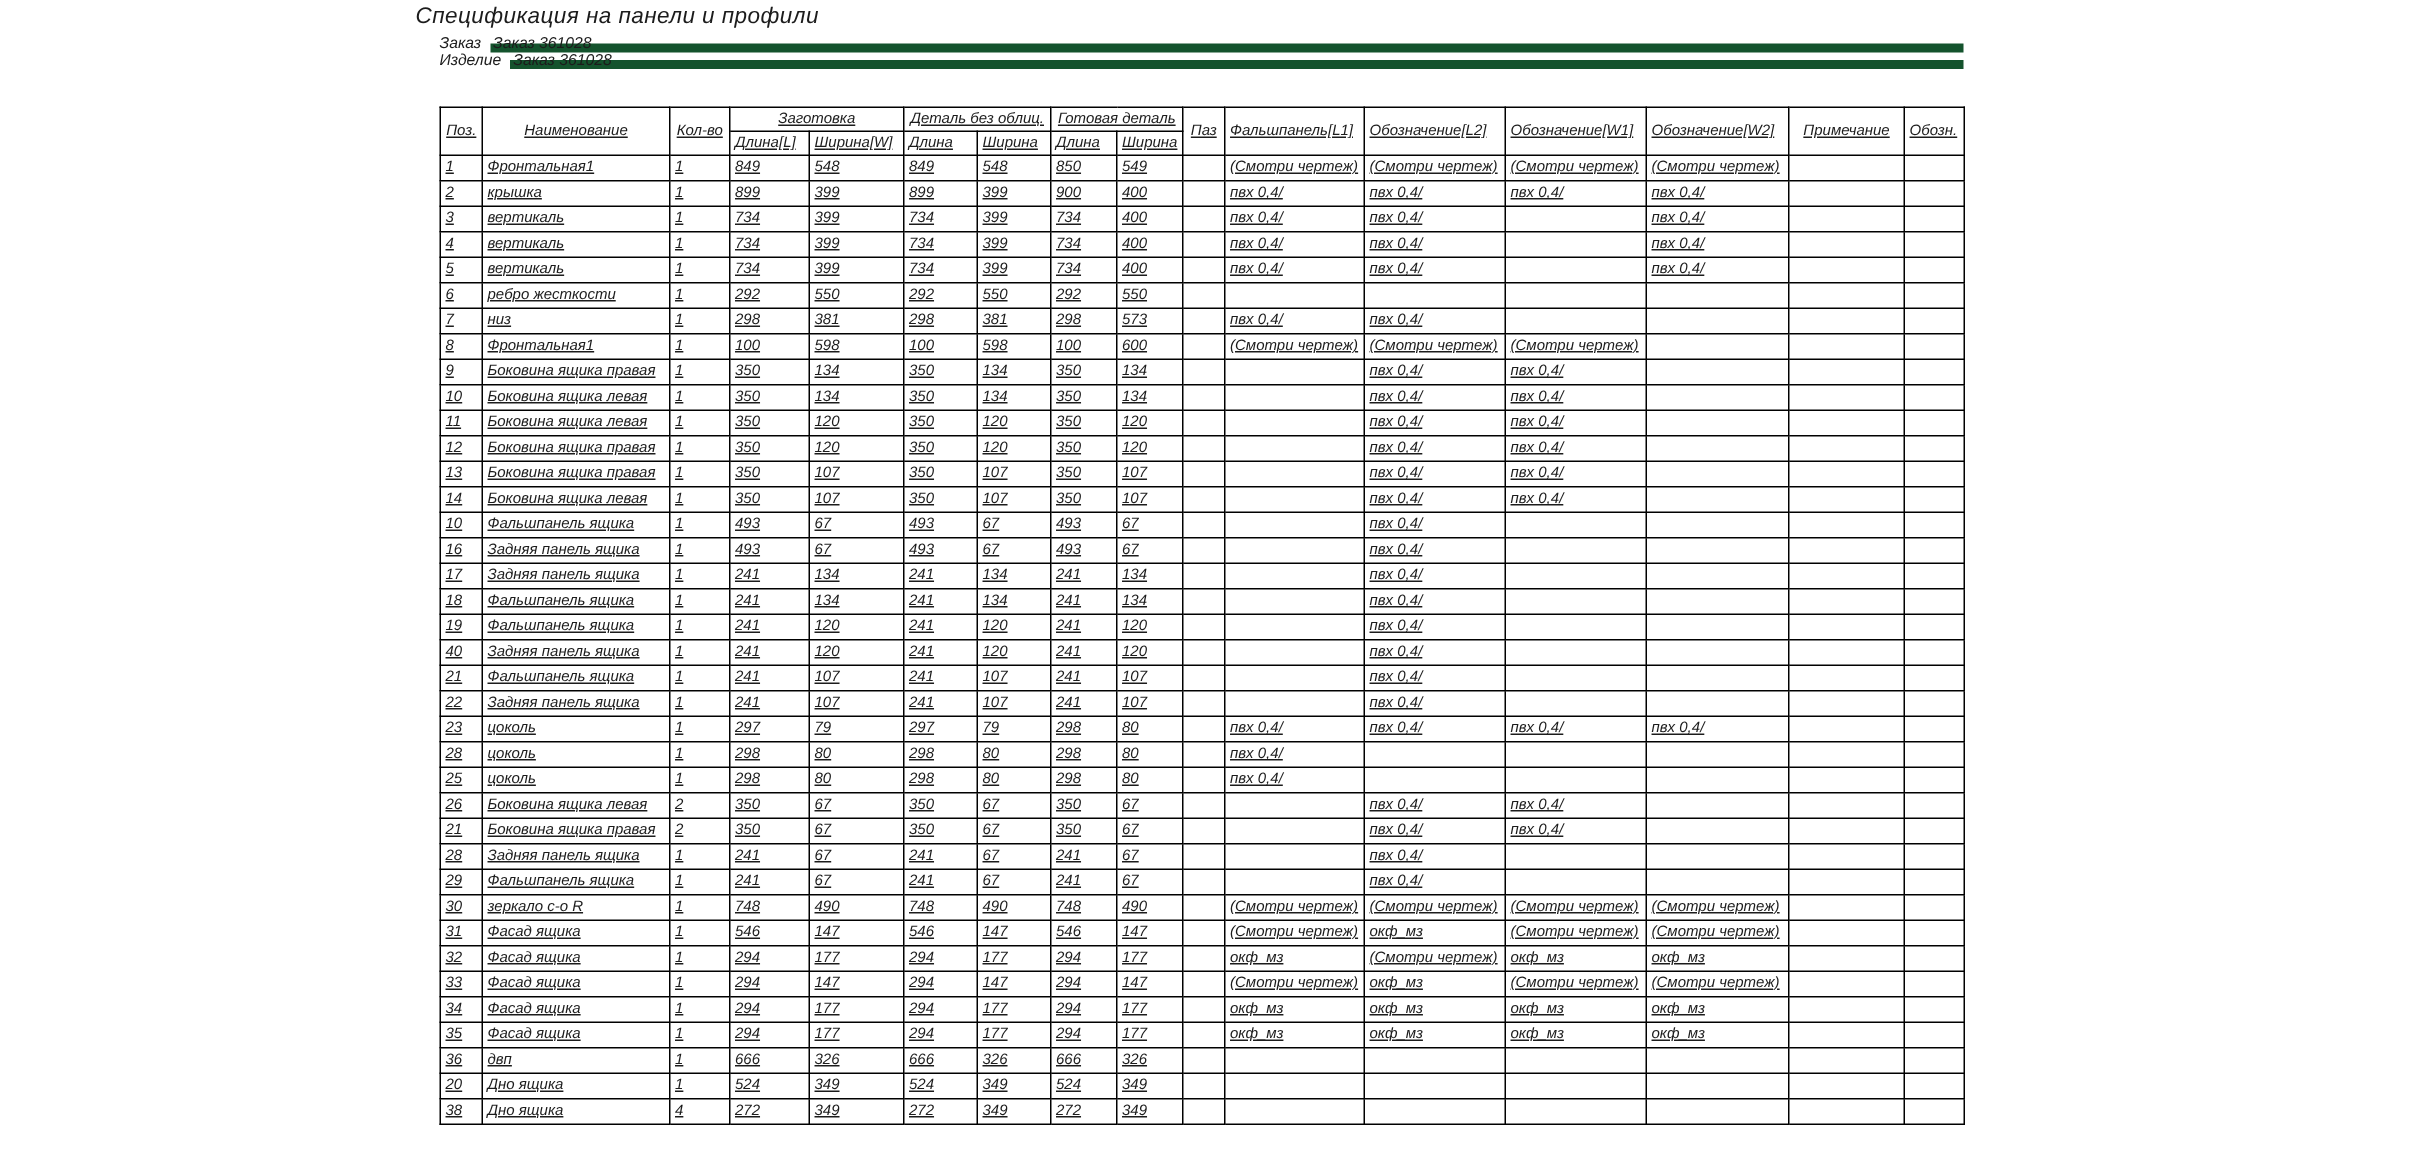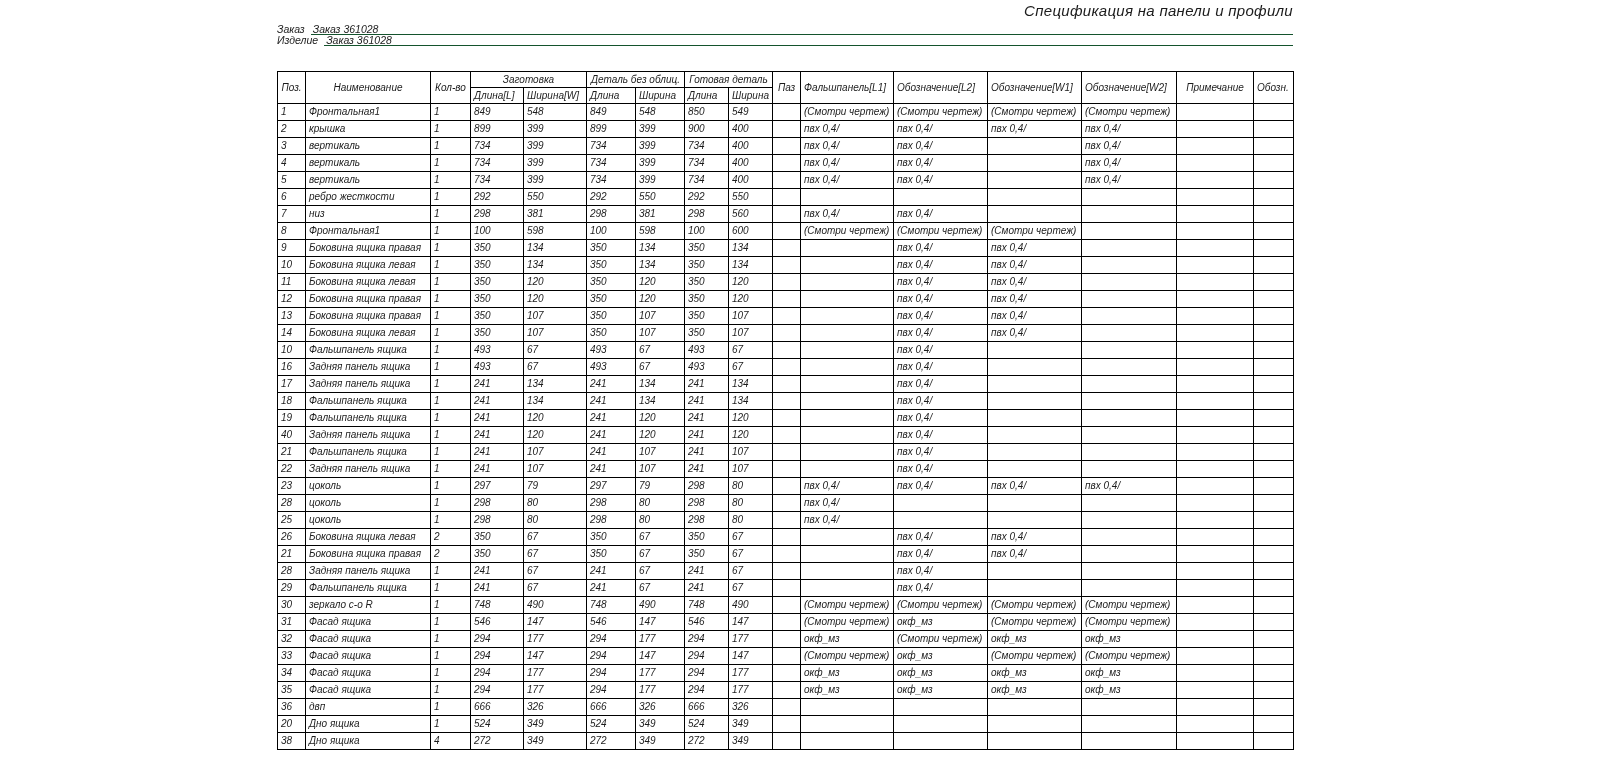--- a/index.html
+++ b/index.html
@@ -14,52 +14,53 @@
   }
   .sheet {
     position: absolute;
     left: 277px; top: 0;
     width: 1016px;
   }
   .page-title {
     position: absolute;
     top: 2px; left: 0;
     width: 100%;
-    text-align: right;
+    text-align: left;
     font-size: 15px;
     letter-spacing: 0.3px;
   }
   .meta {
     position: absolute;
-    top: 23px; left: 0;
+    top: 23px; left: 16px;
     width: 100%;
   }
   .meta-row {
     display: flex;
     align-items: flex-end;
     font-size: 10.5px;
     height: 11.5px;
     line-height: 11px;
     white-space: nowrap;
   }
   .meta-label { padding-right: 6px; }
   .meta-value {
     flex: 1;
-    border-bottom: 1px solid #14532d;
+    border-bottom: 6px solid #14532d;
     padding-left: 2px;
     height: 12px;
     line-height: 12px;
   }
   table.spec {
     position: absolute;
-    top: 71px; left: 0;
+    top: 71px; left: 16px;
     border-collapse: collapse;
     table-layout: fixed;
     width: 1016px;
     font-size: 10px;
+    text-decoration: underline;
   }
   table.spec th, table.spec td {
     border: 1px solid #000;
     padding: 0 3px;
     height: 16px;
     line-height: 15px;
     white-space: nowrap;
     overflow: hidden;
     font-weight: normal;
     font-style: italic;
@@ -241,21 +242,21 @@
         </tr>
         <tr>
           <td>7</td>
           <td>низ</td>
           <td>1</td>
           <td>298</td>
           <td>381</td>
           <td>298</td>
           <td>381</td>
           <td>298</td>
-          <td>560</td>
+          <td>573</td>
           <td></td>
           <td>пвх 0,4/</td>
           <td>пвх 0,4/</td>
           <td></td>
           <td></td>
           <td></td>
           <td></td>
         </tr>
         <tr>
           <td>8</td>

